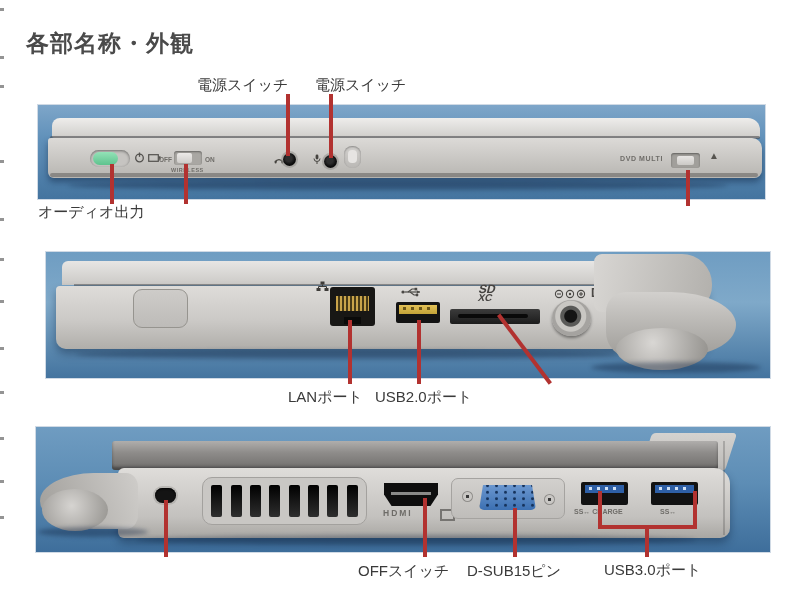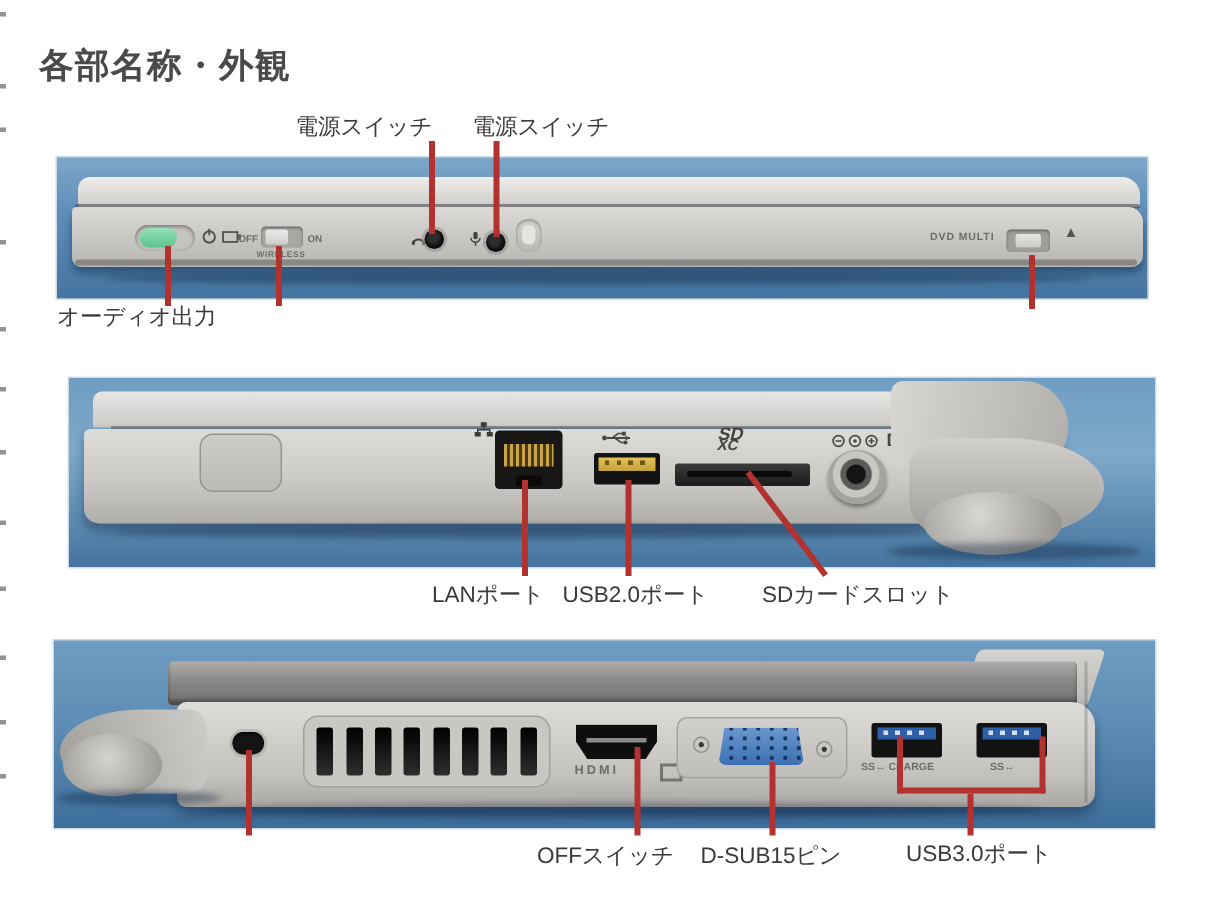--- a/index.html
+++ b/index.html
@@ -170,21 +170,20 @@
     <div class="abs" style="left:570px;top:76px;width:92px;height:42px;border-radius:50%;background:radial-gradient(circle at 40% 35%,#d9d7d4,#8f8d89);"></div>
     <div class="shadow" style="left:545px;top:110px;width:170px;height:11px;"></div>
     <div class="shadow" style="left:30px;top:98px;width:540px;height:9px;opacity:.8"></div>
   </div>
 
   <div class="rl" style="left:348px;top:320px;height:64px"></div>
   <div class="rl" style="left:417px;top:320px;height:64px"></div>
   <div class="rl" style="left:497px;top:316px;height:86px;transform-origin:top left;transform:rotate(-37deg);"></div>
   <span class="lbl" style="left:288px;top:389px">LANポート</span>
   <span class="lbl" style="left:375px;top:389px">USB2.0ポート</span>
-  <span class="lbl" style="left:508px;top:389px">SDカードスロット</span>
 
   <div class="photo ph3" style="left:36px;top:427px;width:734px;height:125px">
     <div class="abs" style="left:610px;top:6px;width:85px;height:38px;background:linear-gradient(#d5d3d0,#bbb9b6);transform:skewX(-18deg);border-radius:4px;"></div>
     <div class="abs" style="left:76px;top:14px;width:606px;height:29px;background:linear-gradient(180deg,#b0aeac 0%,#8e8c8a 40%,#6f6d6b 100%);border-radius:3px;box-shadow:inset 0 -3px 3px rgba(0,0,0,.35);"></div>
     <div class="abs" style="left:82px;top:41px;width:612px;height:70px;background:linear-gradient(#dfddda,#c3c1be 70%,#a9a7a3);border-radius:6px 16px 10px 6px;box-shadow:0 5px 8px rgba(12,32,60,.4);"></div>
 
     <div class="abs" style="left:4px;top:46px;width:98px;height:56px;background:linear-gradient(250deg,#cfcdca,#a09e9a);border-radius:55% 12px 12px 55% / 50% 14px 14px 50%;"></div>
     <div class="abs" style="left:6px;top:62px;width:66px;height:42px;border-radius:50%;background:radial-gradient(circle at 45% 40%,#d6d4d1,#908e8a);"></div>
     <div class="shadow" style="left:2px;top:100px;width:110px;height:10px;"></div>
 

